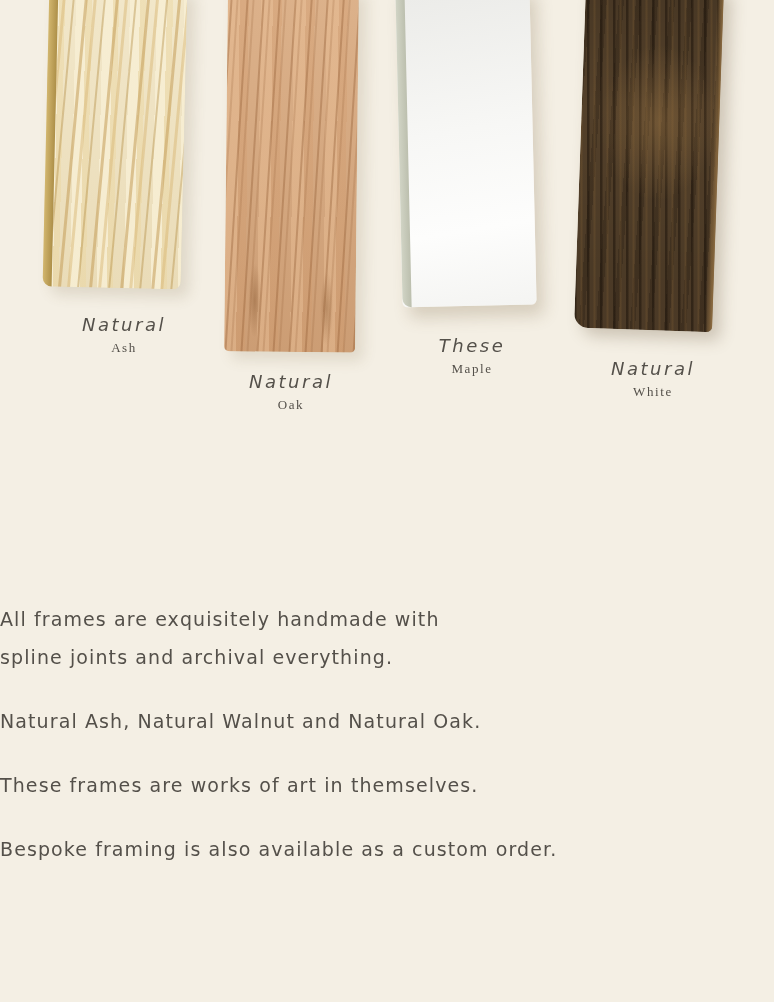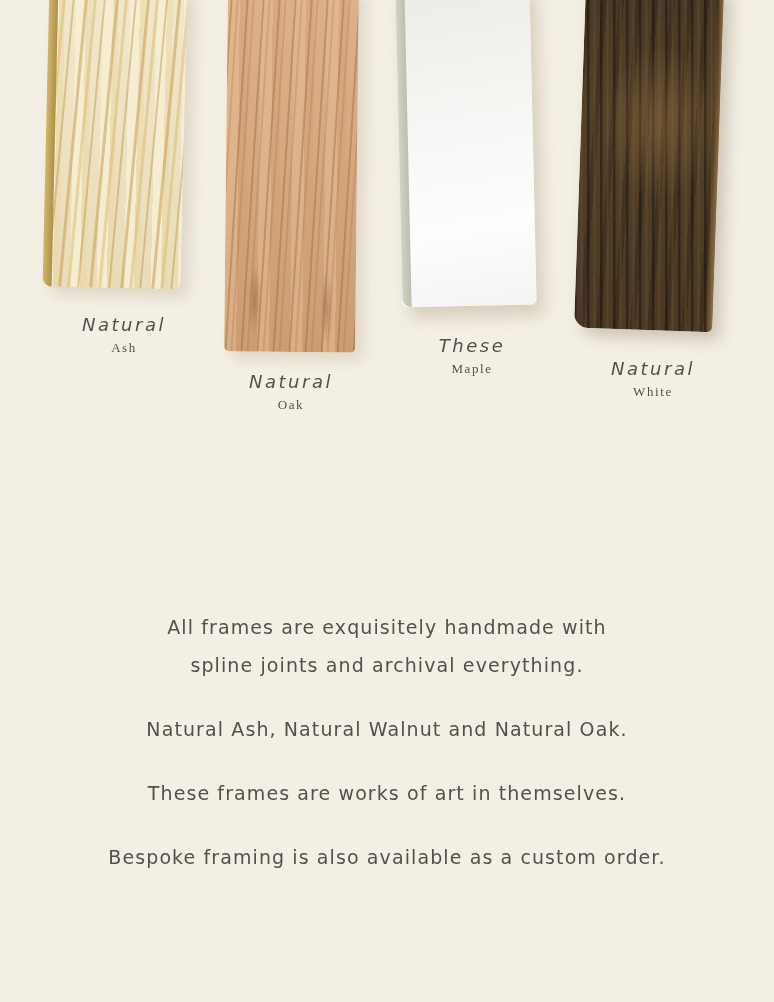--- a/index.html
+++ b/index.html
@@ -151,25 +151,24 @@
   .label-maple { left:372px; top:336px; }
   .label-walnut{ left:553px; top:359px; }
 
   
   .copy{
     position:absolute;
     left:0; right:0;
     top:600px;
   }
   .para{
-    margin:8px 0 26px;
+    margin:0 0 26px;
     font-size:19px;
     line-height:38px;
     letter-spacing:1.1px;
-    text-align:center;
     color:var(--text);
   }
   .line{display:block;}
 </style>
 </head>
 <body>
 
 <div class="page">
 
   <div class="board ash">

